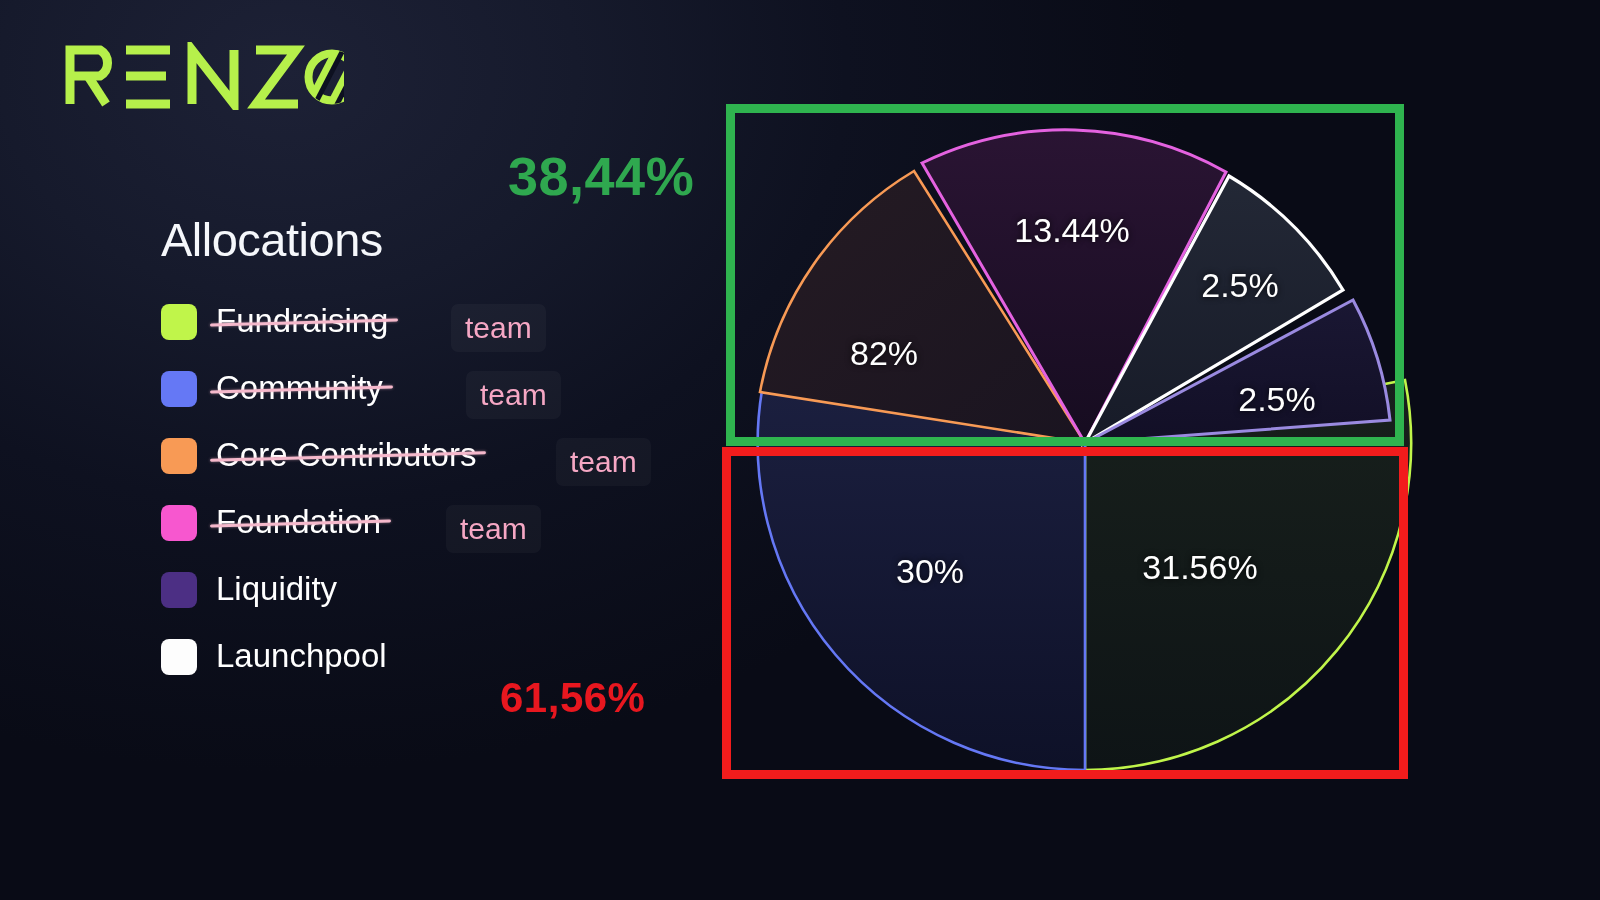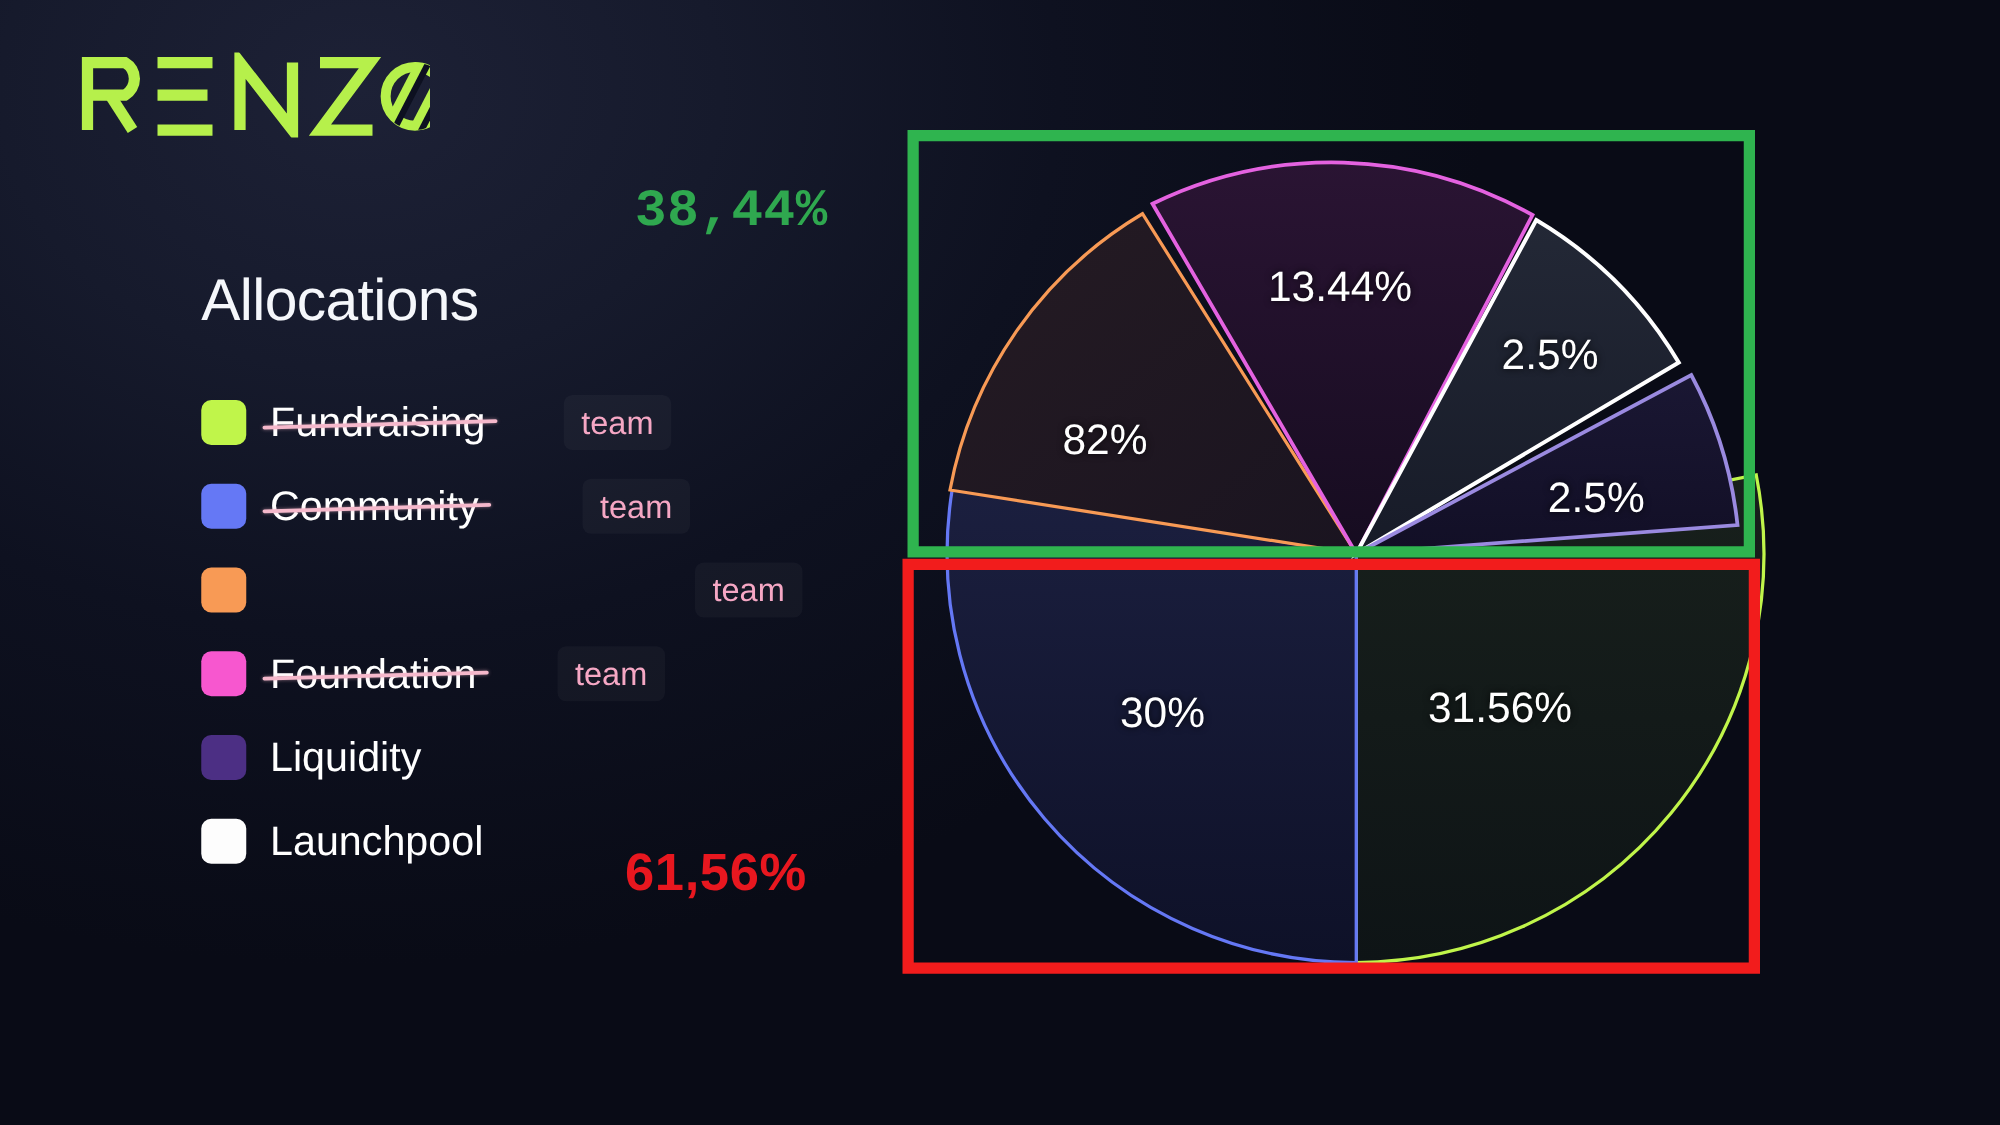--- a/index.html
+++ b/index.html
@@ -24,48 +24,47 @@
 
   
   #title {
     position:absolute; left:161px; top:216px;
     font-size:47px; font-weight:normal; color:#f5f7fb;
     letter-spacing:-0.5px; line-height:1;
   }
   #legend { position:absolute; left:161px; top:304px; width:560px; }
   .legend-row {
     position:relative; height:67px;
-    display:flex; align-items:center;
+    display:flex; align-items:flex-start;
   }
   .swatch {
     width:36px; height:36px; border-radius:8px; flex:0 0 auto;
   }
   .legend-label {
     margin-left:19px; font-size:33px; color:#ffffff;
     white-space:nowrap; position:relative; line-height:1;
   }
   .legend-label.struck::after {
     content:""; position:absolute;
     left:-6px; right:-10px; top:52%;
     height:3px; background:#f5b8cb;
     border-radius:2px;
     transform:rotate(-1.6deg);
     box-shadow:0 0 3px rgba(245,184,203,.55);
   }
   .team-tag {
-    position:absolute; font-size:26px; color:#f5a7c4; line-height:1;
+    position:absolute; font-size:30px; color:#f5a7c4; line-height:1;
     padding:9px 14px; border-radius:7px;
     background:rgba(255,255,255,0.035);
     white-space:nowrap;
   }
   .pct-top {
     position:absolute; left:508px; top:145px;
-    font-size:42px; font-weight:bold; color:#2fa84f;
+    font-size:54px; font-weight:bold; color:#2fa84f;
     letter-spacing:0.5px;
-    font-family:Liberation Mono, monospace;
   }
   .pct-bottom {
     position:absolute; left:500px; top:650px;
     font-size:42px; font-weight:bold; color:#e8171f;
     letter-spacing:0.5px;
     margin-top:24px;
   }
 
   
   #pie { position:absolute; left:0; top:0; }
@@ -133,20 +132,21 @@
     </div>
 
     <div class="legend-row">
       <span class="swatch" style="background:#6578f5"></span>
       <span class="legend-label struck">Community</span>
       <span class="team-tag" style="left:305px;">team</span>
     </div>
 
     <div class="legend-row">
       <span class="swatch" style="background:#f89a55"></span>
+      <span class="legend-label struck">Core Contributors</span>
       <span class="team-tag" style="left:395px;">team</span>
     </div>
 
     <div class="legend-row">
       <span class="swatch" style="background:#f757cf"></span>
       <span class="legend-label struck">Foundation</span>
       <span class="team-tag" style="left:285px;">team</span>
     </div>
 
     <div class="legend-row">

